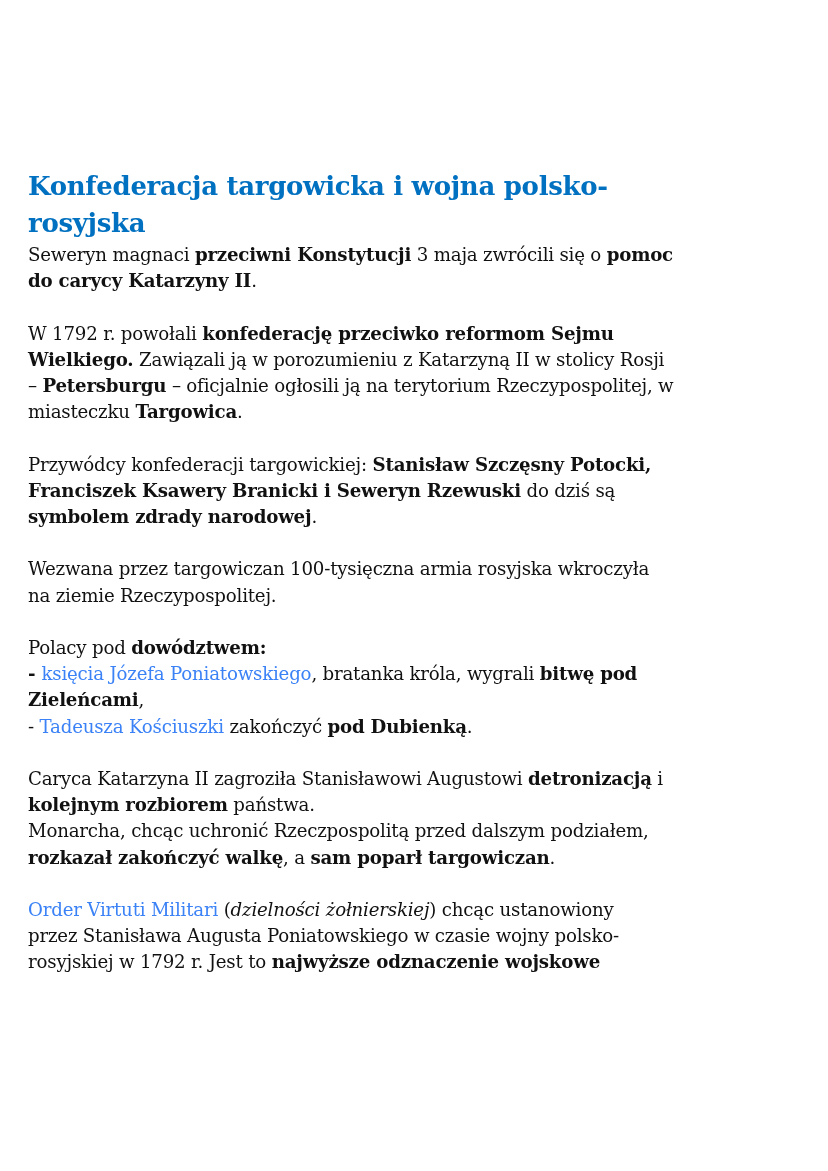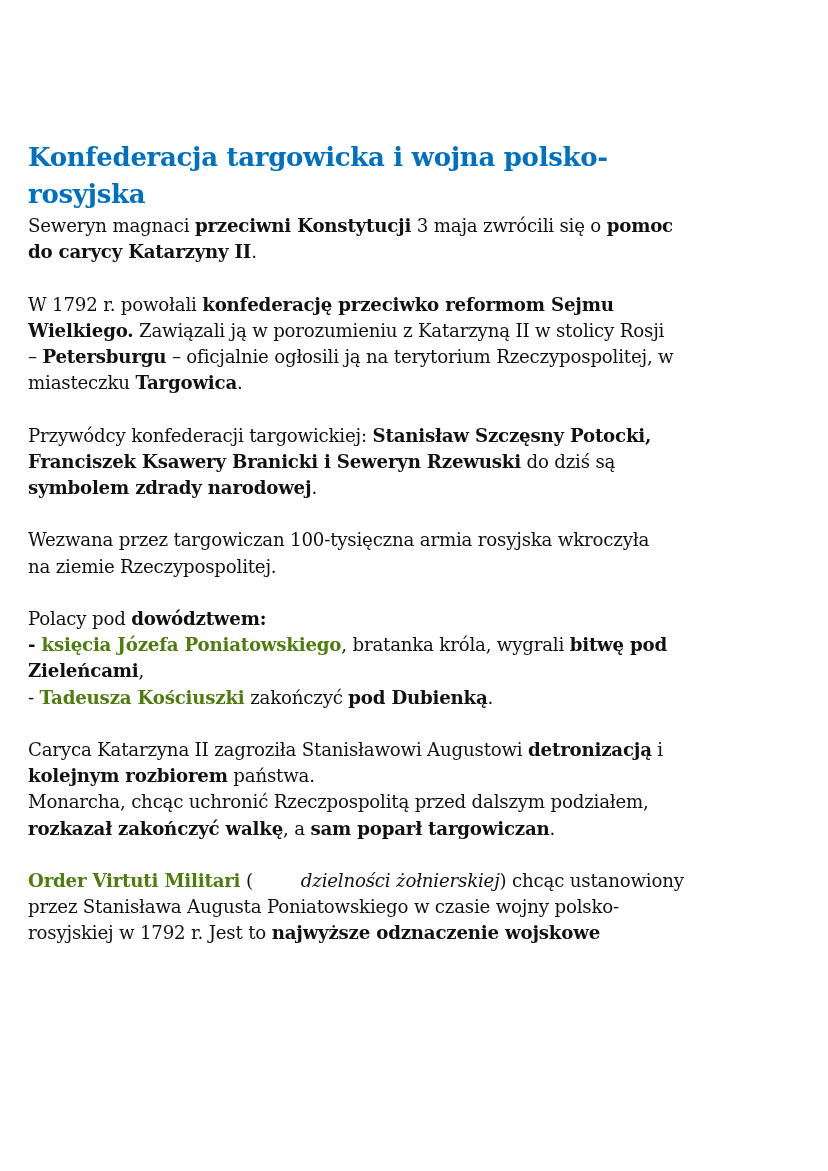--- a/index.html
+++ b/index.html
@@ -1,25 +1,25 @@
 <!DOCTYPE html>
 <html><head>
 <meta charset="utf-8">
 <style>
   html, body { margin: 0; padding: 0; background: #ffffff; }
   body { width: 828px; height: 1171px; position: relative; overflow: hidden; }
-  .page { position: absolute; left: 28px; top: 139px; width: 770px;
+  .page { position: absolute; left: 28px; top: 168px; width: 770px;
     font-family: "DejaVu Serif", "Liberation Serif", serif; color: #111; }
   .title { font-family: "DejaVu Serif", serif; font-weight: bold; color: #0070C0;
     font-size: 26px; line-height: 37px; margin: 0; letter-spacing: -0.3px; }
   .para { font-size: 18.2px; line-height: 26.2px; margin: 0 0 26.2px 0; letter-spacing: -0.2px; }
   .line { display: block; }
   .b { font-weight: bold; }
-  .blue { color: #4d7c0f; font-weight: bold; }
-  .i { font-style: italic; margin-left: 48px; }
+  .blue { color: #3b82f6; font-weight: normal; }
+  .i { font-style: italic; }
 </style>
 </head>
 <body>
 
 <div class="page">
   <h1 class="title">
     <span class="line">Konfederacja targowicka i wojna polsko-</span>
     <span class="line">rosyjska</span>
   </h1>
   <div id="body">

